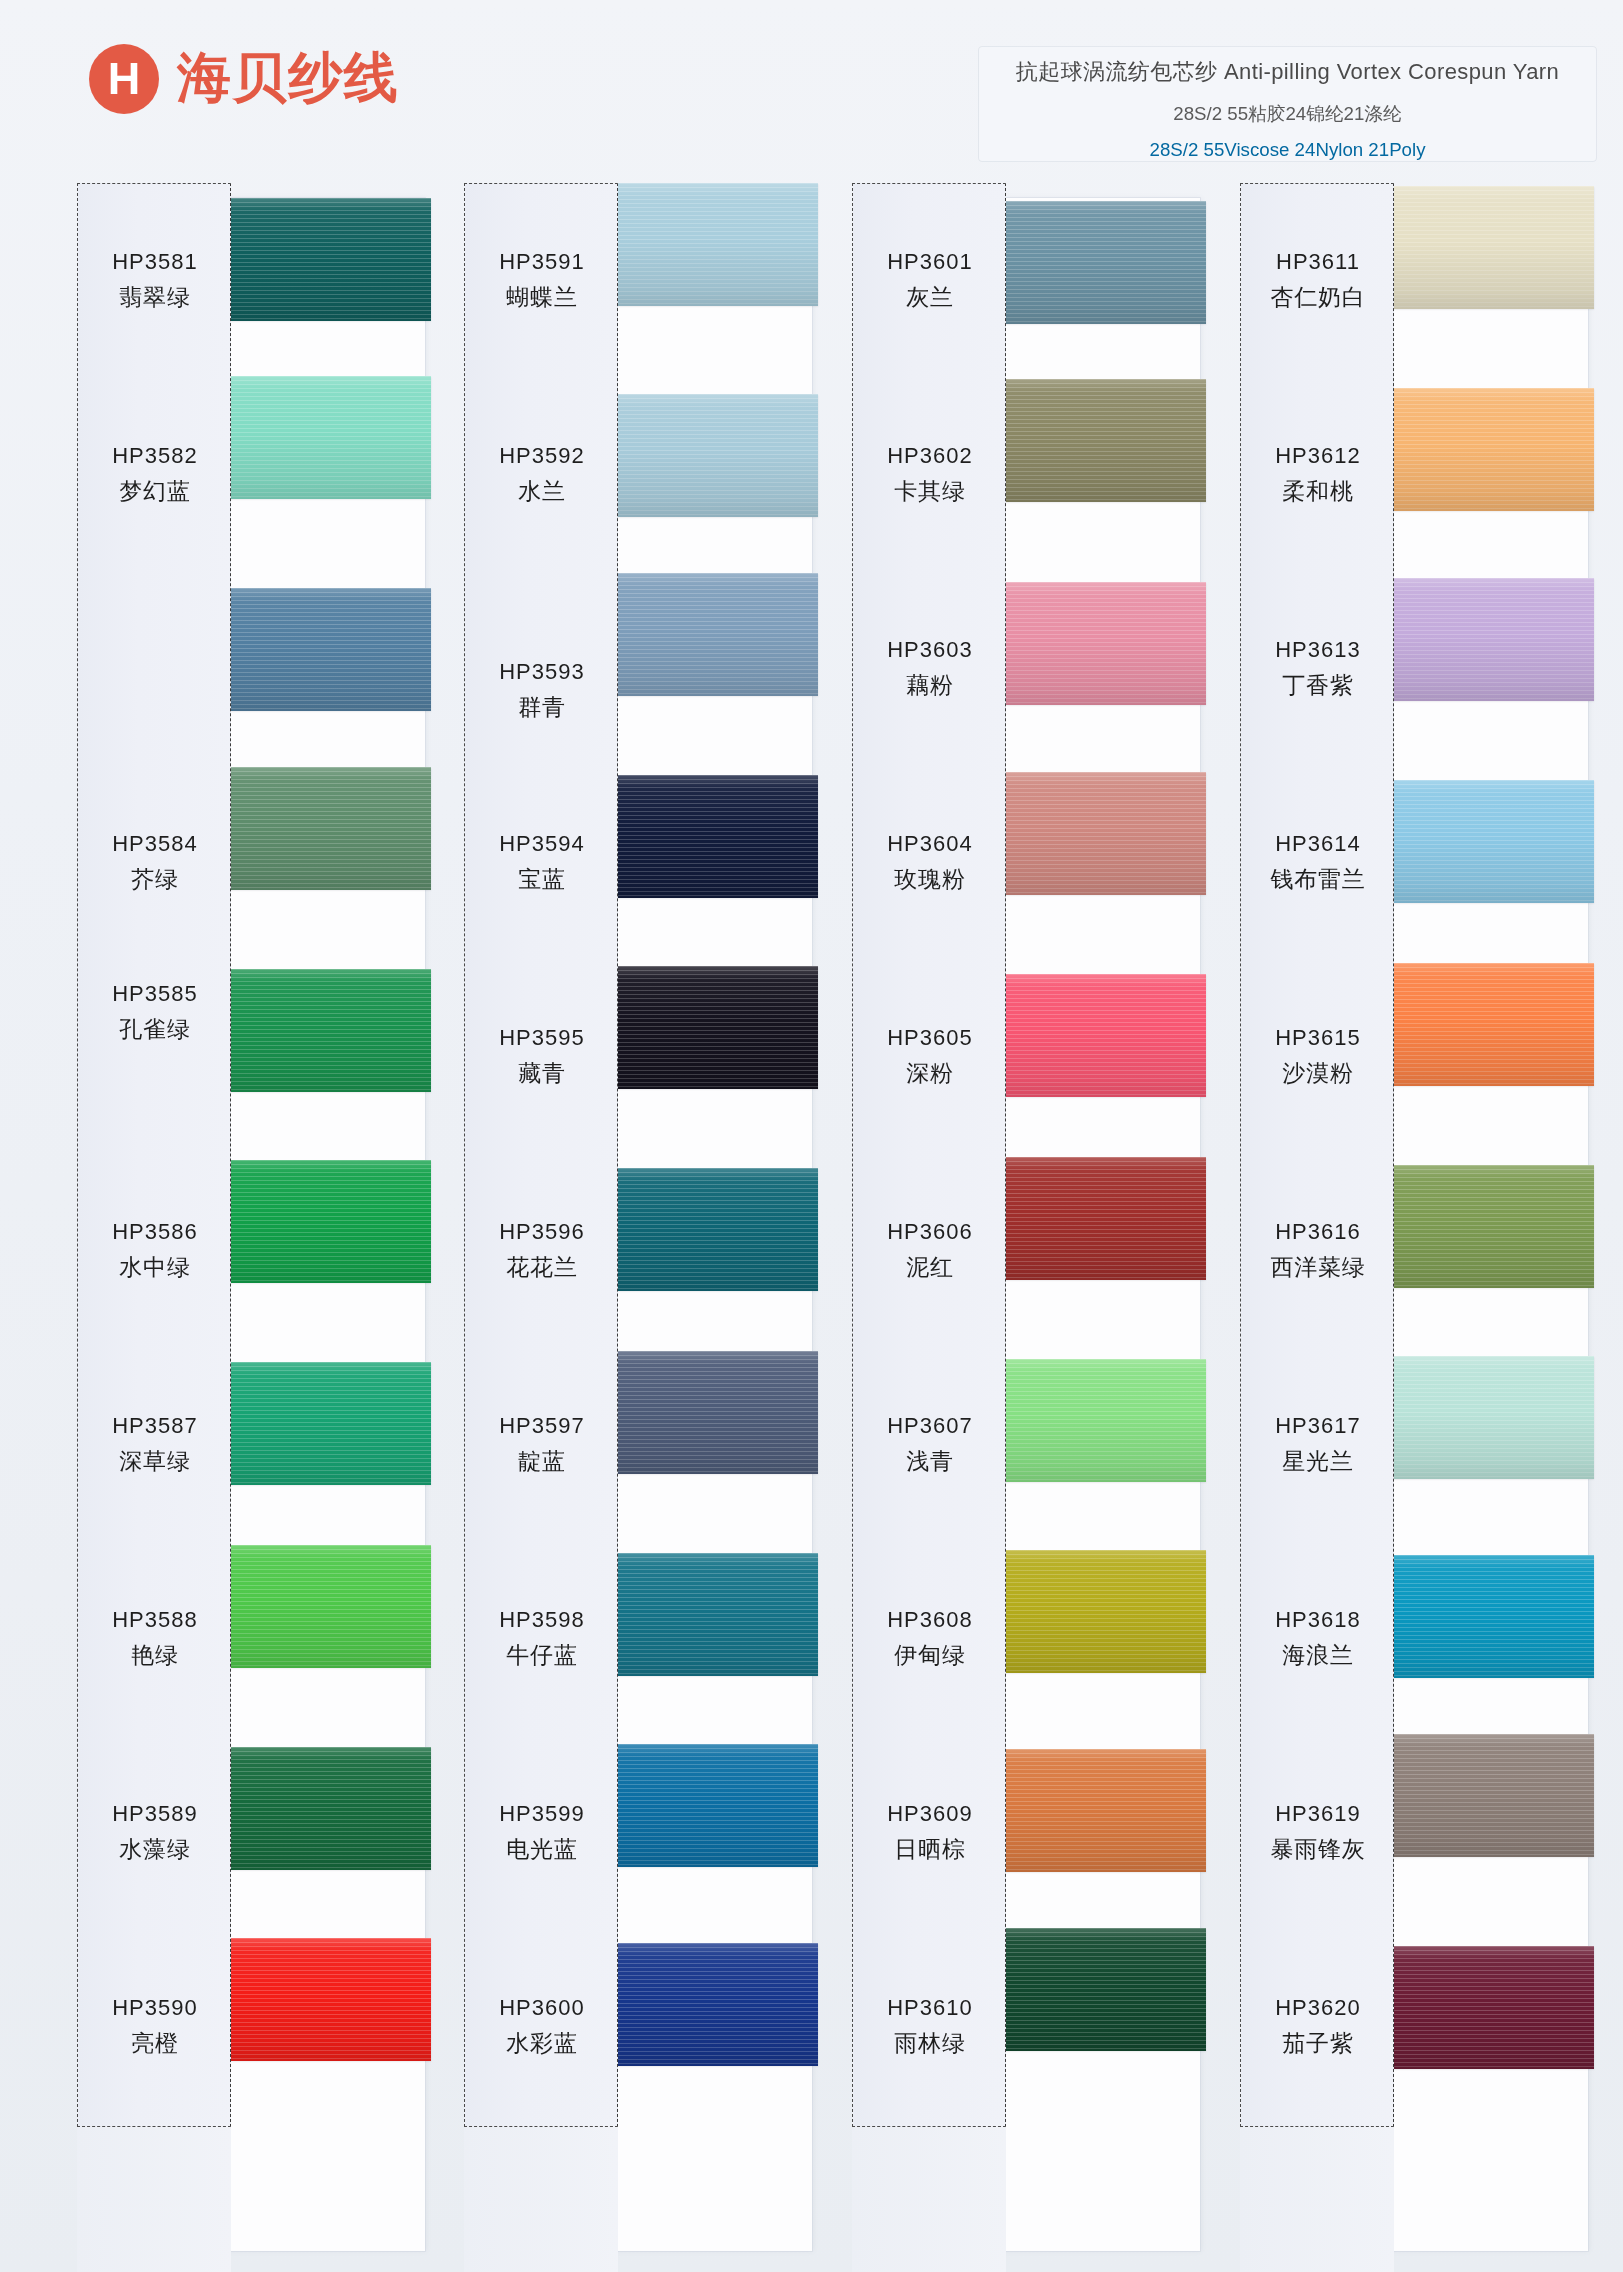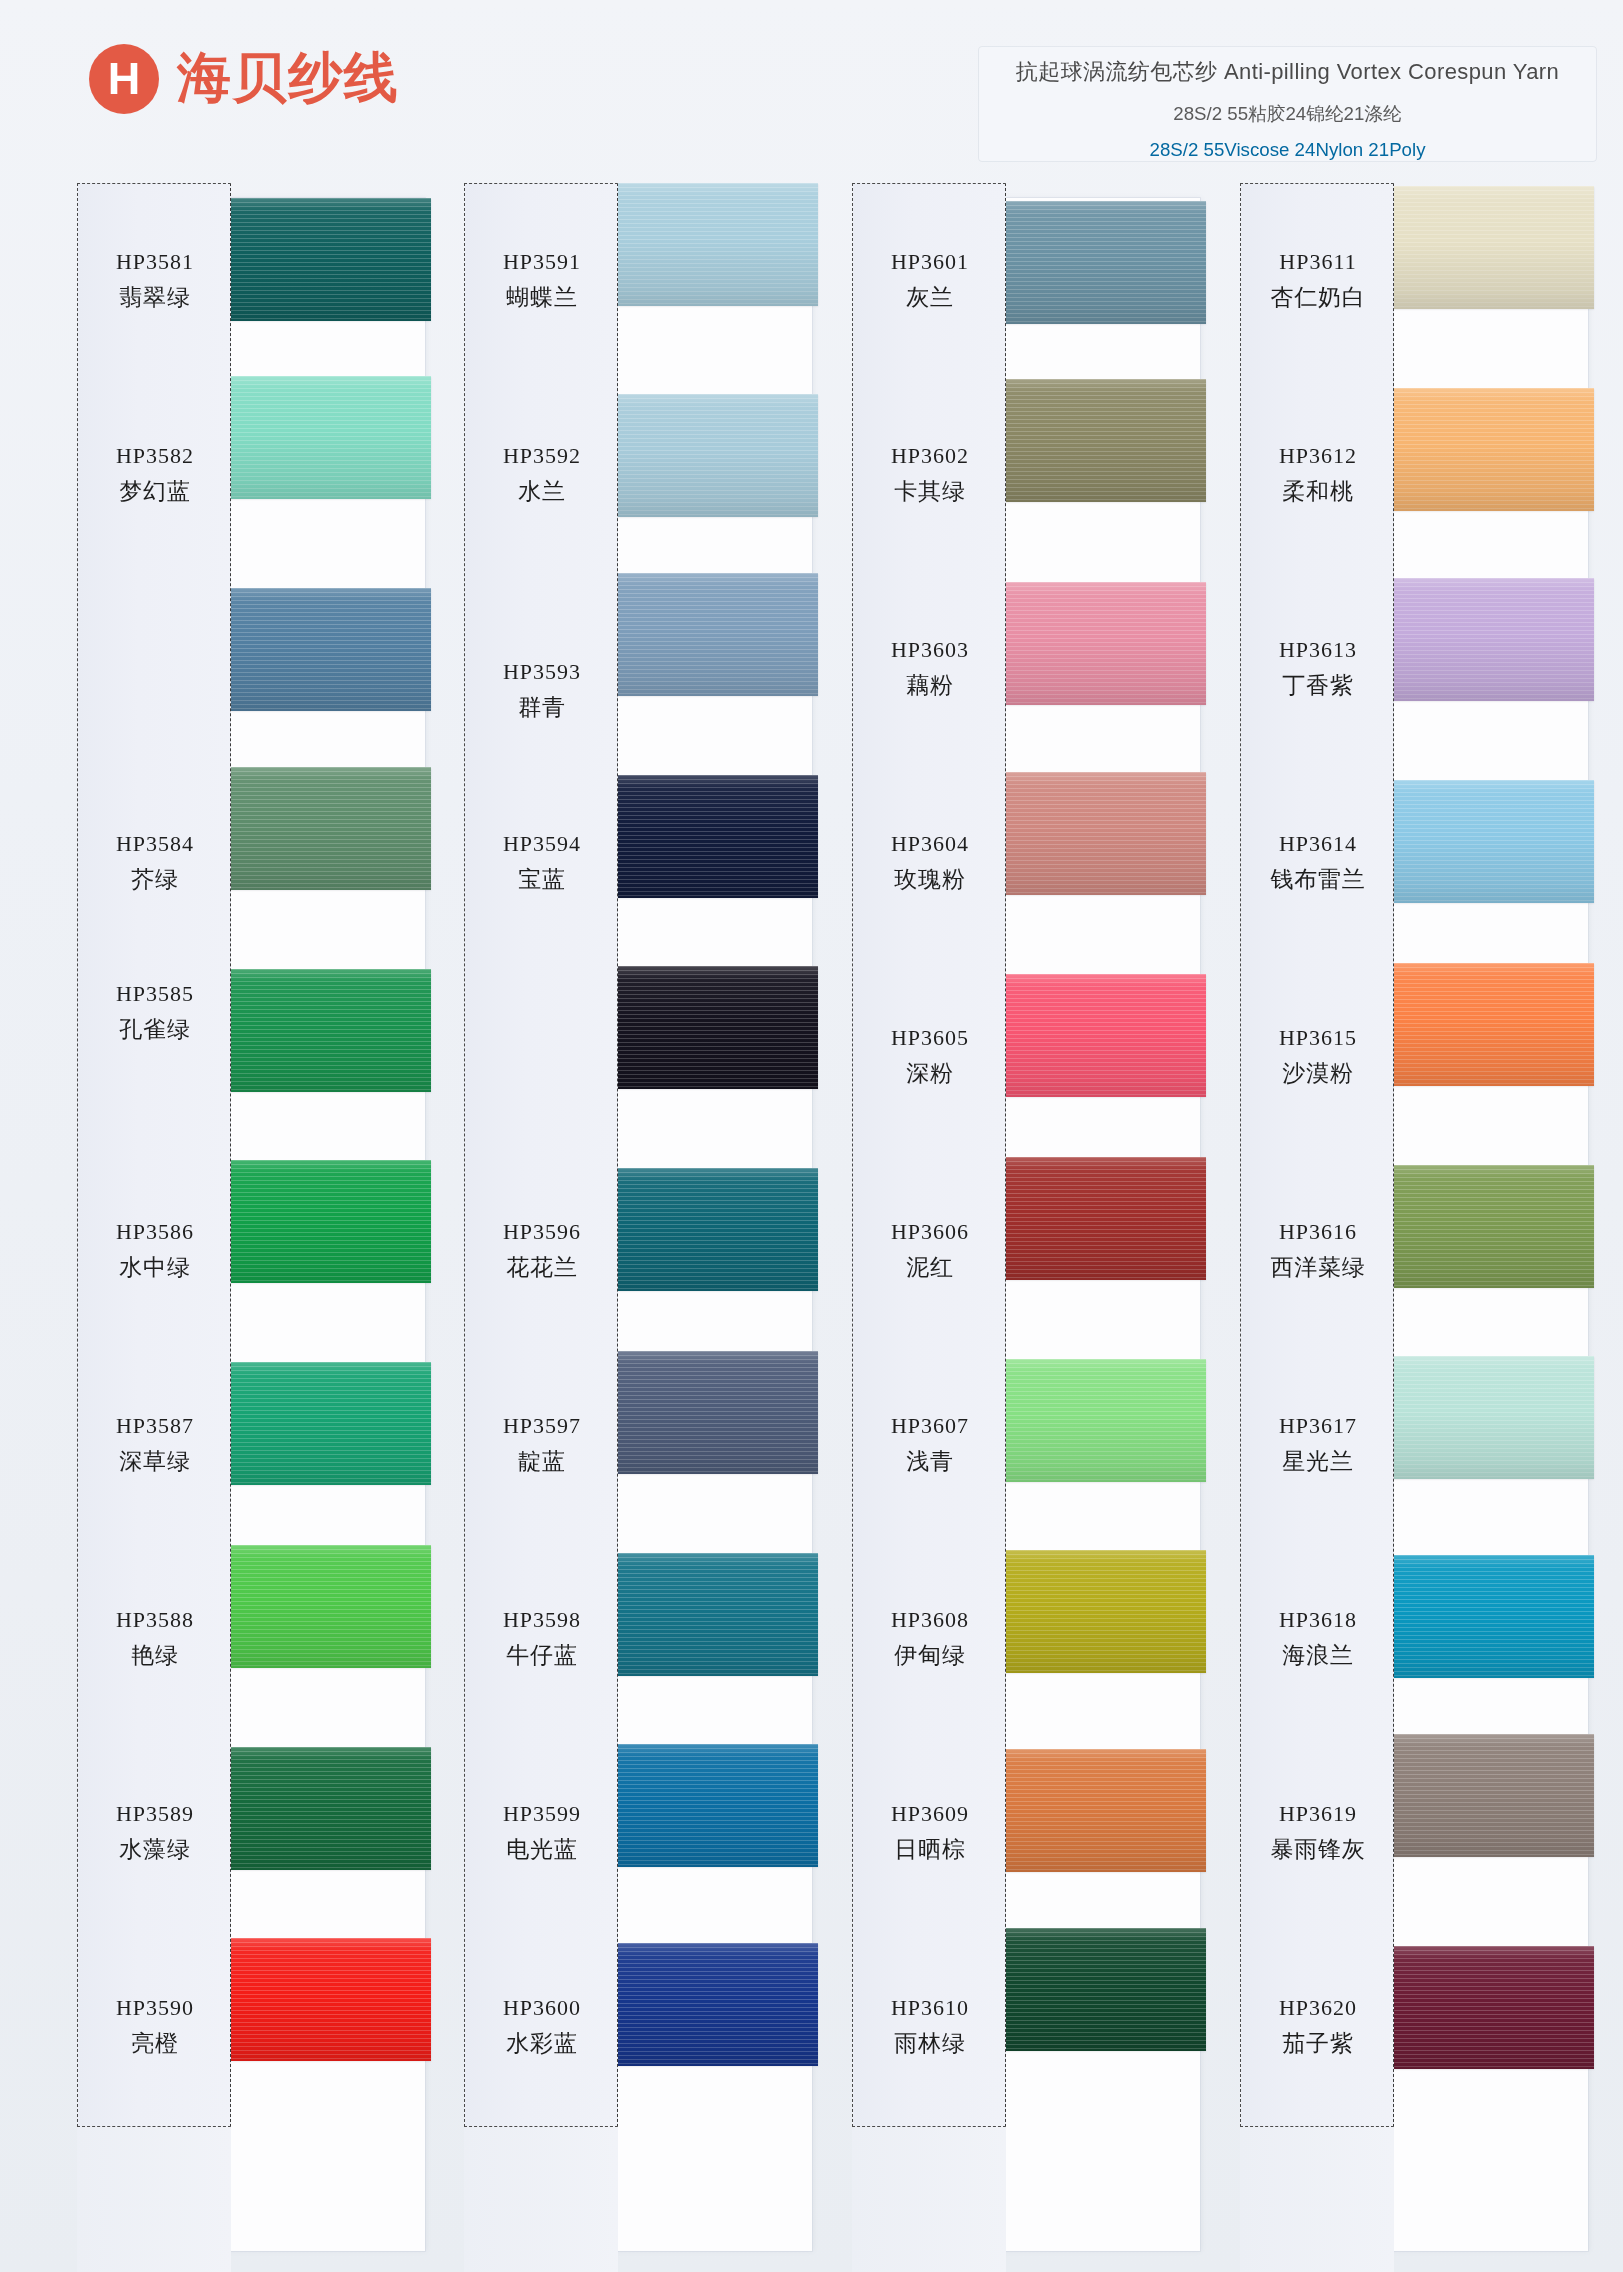--- a/index.html
+++ b/index.html
@@ -65,21 +65,21 @@
     border-right:1.6px dashed #3b3b3b;
   }
   .labels { position:absolute; left:0; top:0; width:154px; height:1944px; }
   .label {
     position:absolute; left:0; width:154px; height:194px;
     display:flex; flex-direction:column; align-items:center; justify-content:center;
     color:#1e1e1e;
   }
   .label .code {
     font-size:22px; letter-spacing:1px; font-weight:400;
-    font-family:Liberation Serif, serif;
+    font-family:Liberation Sans, sans-serif;
     white-space:nowrap;
   }
   .label .name {
     font-size:23px; margin-top:7.3px; letter-spacing:0.8px;
     font-family:"DejaVu Sans","Liberation Sans",sans-serif;
     white-space:nowrap;
   }
   
   .bands { position:absolute; left:96px; top:0; width:260px; height:2090px; }
   .band {
@@ -269,20 +269,24 @@
               <div class="name">水兰</div>
             </div>
             <div class="label" style="top: 410px;">
               <div class="code">HP3593</div>
               <div class="name">群青</div>
             </div>
             <div class="label" style="top: 582px;">
               <div class="code">HP3594</div>
               <div class="name">宝蓝</div>
             </div>
+            <div class="label" style="top: 776px;">
+              <div class="code">HP3595</div>
+              <div class="name">藏青</div>
+            </div>
             <div class="label" style="top: 970px;">
               <div class="code">HP3596</div>
               <div class="name">花花兰</div>
             </div>
             <div class="label" style="top: 1164px;">
               <div class="code">HP3597</div>
               <div class="name">靛蓝</div>
             </div>
             <div class="label" style="top: 1358px;">
               <div class="code">HP3598</div>

